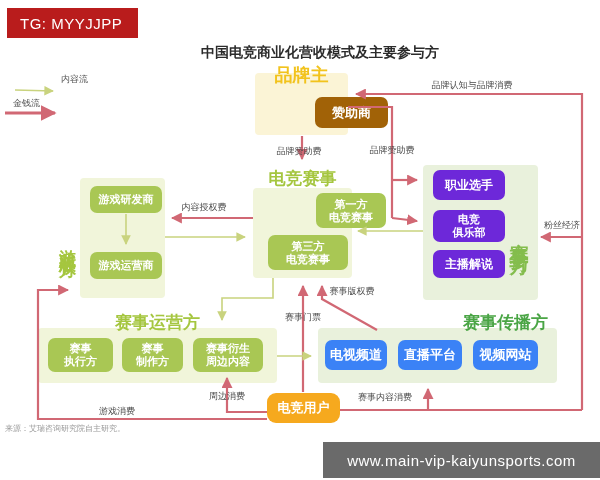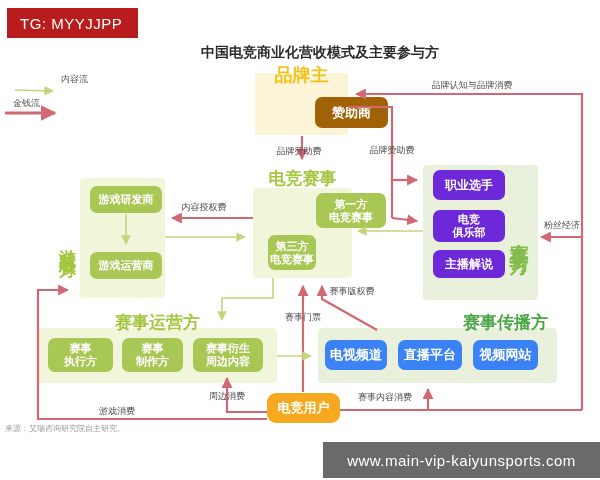--- a/index.html
+++ b/index.html
@@ -76,21 +76,21 @@
   <div class="group-title gt-lime" style="left:253px;top:167px;width:99px;">电竞赛事</div>
   <div class="group-title gt-lime vertical" style="left:56px;top:186px;height:112px;">游戏版权方</div>
   <div class="group-title gt-green vertical" style="left:506px;top:172px;height:126px;font-size:19px;color:#84bd4d;">赛事参与方</div>
   <div class="group-title gt-lime" style="left:38px;top:311px;width:239px;">赛事运营方</div>
   <div class="group-title gt-green" style="left:318px;top:311px;width:230px;text-align:right;">赛事传播方</div>
 
   <div class="pill gold" style="left:267px;top:97px;width:73px;height:31px;font-size:13px;">赞助商</div>
 
   <div class="pill limegreen" style="left:268px;top:193px;width:70px;height:35px;font-size:11px;margin-left:48px;">第一方
 电竞赛事</div>
-  <div class="pill limegreen" style="left:268px;top:235px;width:48px;height:35px;font-size:11px;">第三方
+  <div class="pill limegreen" style="left:268px;top:235px;width:80px;height:35px;font-size:11px;">第三方
 电竞赛事</div>
 
   <div class="pill limegreen" style="left:90px;top:186px;width:72px;height:27px;font-size:11px;">游戏研发商</div>
   <div class="pill limegreen" style="left:90px;top:252px;width:72px;height:27px;font-size:11px;">游戏运营商</div>
 
   <div class="pill midgreen" style="left:433px;top:170px;width:72px;height:30px;font-size:12px;">职业选手</div>
   <div class="pill midgreen" style="left:433px;top:210px;width:72px;height:32px;font-size:11px;">电竞
 俱乐部</div>
   <div class="pill midgreen" style="left:433px;top:250px;width:72px;height:28px;font-size:12px;">主播解说</div>
 

